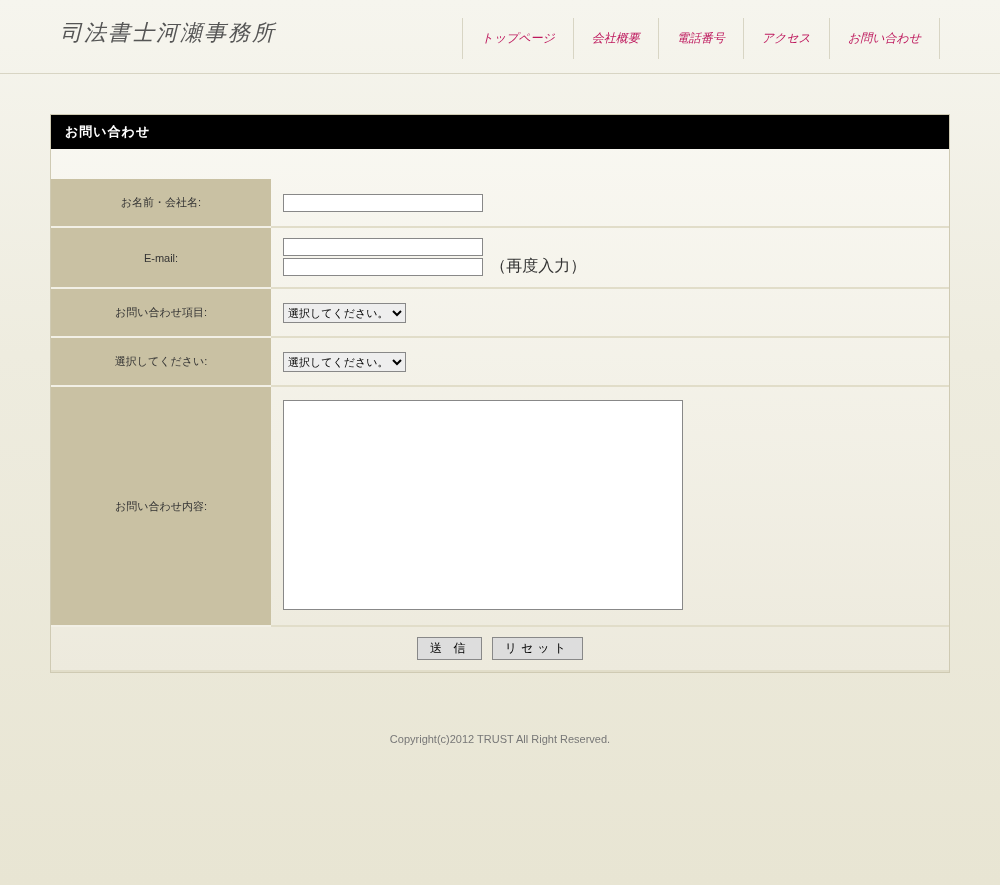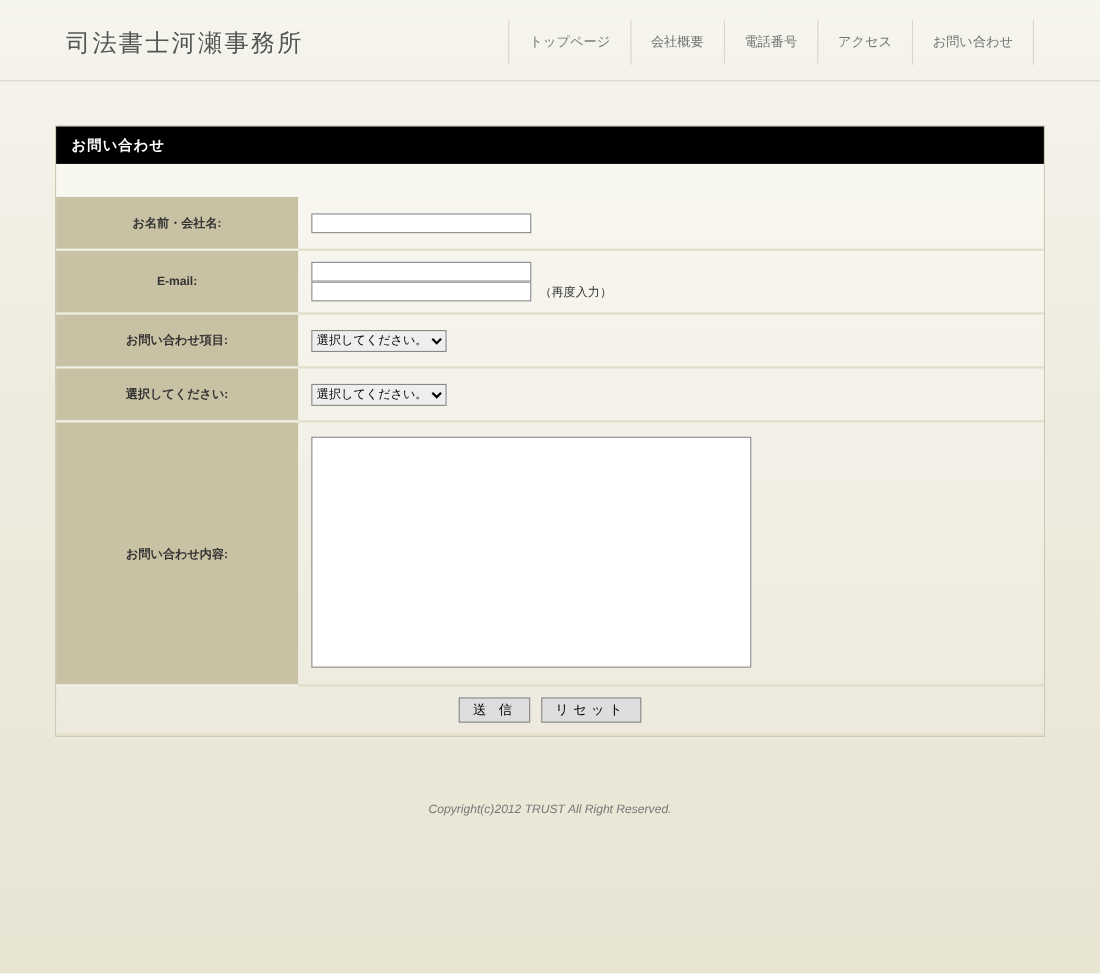--- a/index.html
+++ b/index.html
@@ -6,37 +6,38 @@
   body {
     font-family: "Hiragino Kaku Gothic Pro", "Meiryo", sans-serif;
     background: linear-gradient(to bottom, #f6f5ee 0%, #eeecdf 40%, #e8e5d3 100%);
     color: #333;
     font-size: 12px;
     min-height: 885px;
   }
   .header {
     display: flex;
     justify-content: space-between;
-    align-items: center;
+    align-items: flex-start;
     padding: 18px 60px 14px 60px;
     border-bottom: 1px solid #d8d5c4;
+    font-style: italic;
   }
   .site-title {
     font-size: 22px;
     color: #555;
     font-weight: normal;
     letter-spacing: 2px;
     font-family: "MS Mincho", serif;
   }
   .nav {
     display: flex;
   }
   .nav a {
     padding: 12px 18px;
-    color: #737373;
+    color: #be185d;
     text-decoration: none;
     font-size: 12px;
     border-left: 1px solid #d8d5c4;
   }
   .nav a:last-child { border-right: 1px solid #d8d5c4; }
   .content {
     margin: 40px 50px 20px 50px;
     border: 1px solid #cfcab3;
     background: linear-gradient(to bottom, #f9f8f2 0%, #edeadd 100%);
   }
@@ -53,21 +54,21 @@
     padding: 30px 0 0 0;
   }
   table.form-table {
     width: 100%;
     border-collapse: collapse;
   }
   table.form-table th {
     width: 220px;
     background: #c9c1a3;
     color: #333;
-    font-weight: bold;
+    font-weight: normal;
     text-align: center;
     font-size: 11px;
     padding: 16px 10px;
     border-bottom: 2px solid #f2f0e6;
     vertical-align: middle;
   }
   table.form-table td {
     padding: 10px 12px;
     border-bottom: 2px solid #e1ddc9;
     background: transparent;
@@ -90,42 +91,41 @@
   }
   textarea {
     width: 400px;
     height: 210px;
     border: 1px solid #888;
     font-size: 12px;
     resize: none;
     overflow-y: scroll;
     background: #fff;
   }
-  .note { font-size: 11px; color: #333; margin-left: 4px; margin-top: 33px; }
+  .note { font-size: 16px; color: #333; margin-left: 4px; margin-top: 33px; }
   .buttons-row td {
     text-align: center;
     padding: 16px;
     background: transparent;
     border-bottom: none;
   }
   .btn {
     font-size: 12px;
     padding: 2px 12px;
     border: 1px solid #888;
     background: #ddd;
     cursor: pointer;
     letter-spacing: 4px;
   }
   .btn + .btn { margin-left: 6px; }
   .footer {
     text-align: center;
     color: #777;
     font-size: 11px;
     padding: 40px 0 30px 0;
-    font-style: italic;
   }
   .tall th { height: 240px; }
 </style>
 </head>
 <body>
 
 <div class="header">
   <div class="site-title">司法書士河瀬事務所</div>
   <nav class="nav">
     <a href="#">トップページ</a>

